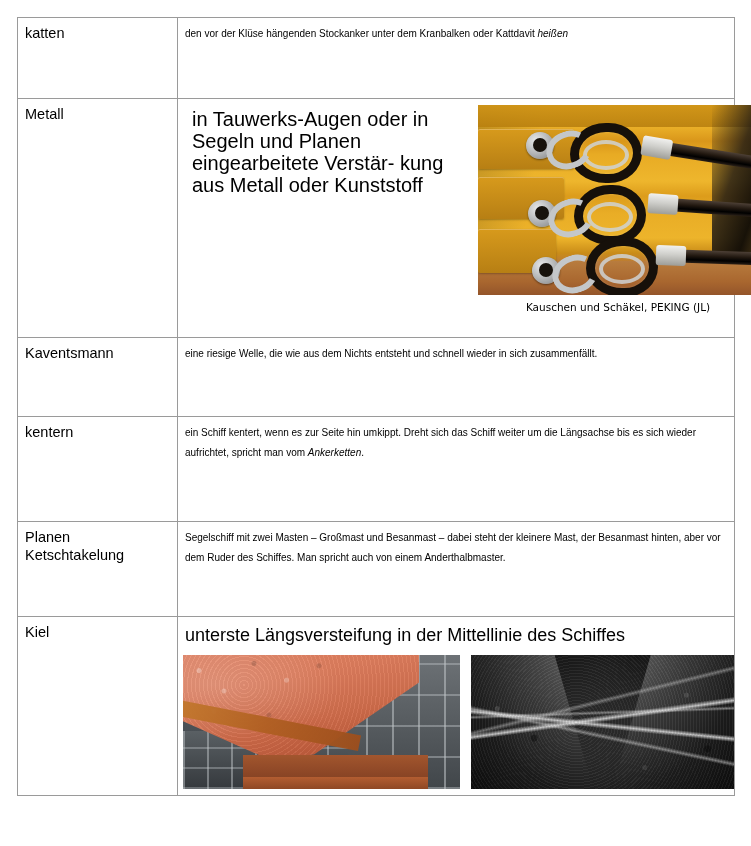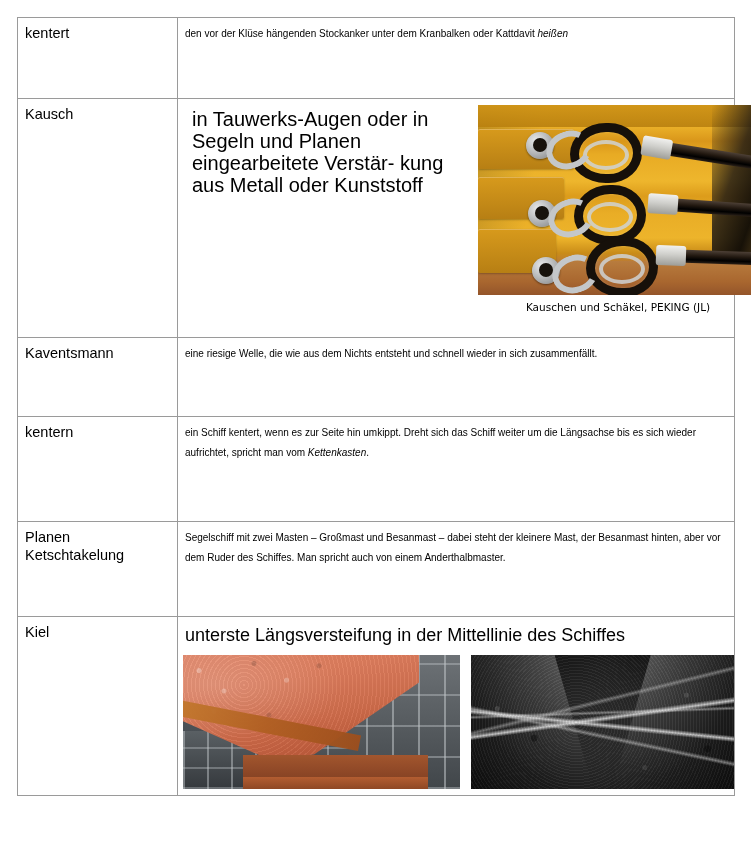--- a/index.html
+++ b/index.html
@@ -320,30 +320,30 @@
 </style>
 </head>
 <body>
 
 <div class="page">
   <table class="glossary-table">
     <tbody>
 
       <tr class="row-katten">
         <td class="term-cell">
-          <div class="term">kentert</div>
+          <div class="term">katten</div>
         </td>
         <td class="def-cell">
           <div class="def"><span>den vor der Klüse hängenden Stockanker unter dem Kranbalken oder Kattdavit </span><span class="it">heißen</span></div>
         </td>
       </tr>
 
       <tr class="row-kausch">
         <td class="term-cell">
-          <div class="term">Kausch</div>
+          <div class="term">Metall</div>
         </td>
         <td class="def-cell">
           <div class="kausch-inner">
             <div class="kausch-text">in Tauwerks-Augen oder in Segeln und Planen eingearbeitete Verstär- kung aus Metall oder Kunststoff</div>
             <div class="figure-kausch">
               <div class="photo photo-kausch">
                 <div class="kausch-topbar"></div>
                 <div class="kausch-cable"></div>
                 <div class="kausch-ground"></div>
 
@@ -384,21 +384,21 @@
         <td class="def-cell">
           <div class="def">eine riesige Welle, die wie aus dem Nichts entsteht und schnell wieder in sich zusammenfällt.</div>
         </td>
       </tr>
 
       <tr class="row-kentern">
         <td class="term-cell">
           <div class="term">kentern</div>
         </td>
         <td class="def-cell">
-          <div class="def"><span>ein Schiff kentert, wenn es zur Seite hin umkippt. Dreht sich das Schiff weiter um die Längsachse bis es sich wieder aufrichtet, spricht man vom </span><span class="it">Kettenkasten</span><span>.</span></div>
+          <div class="def"><span>ein Schiff kentert, wenn es zur Seite hin umkippt. Dreht sich das Schiff weiter um die Längsachse bis es sich wieder aufrichtet, spricht man vom </span><span class="it">Ankerketten</span><span>.</span></div>
         </td>
       </tr>
 
       <tr class="row-ketsch">
         <td class="term-cell">
           <div class="term">Planen
 Ketschtakelung</div>
         </td>
         <td class="def-cell">
           <div class="def">Segelschiff mit zwei Masten – Großmast und Besanmast – dabei steht der kleinere Mast, der Besanmast hinten, aber vor dem Ruder des Schiffes. Man spricht auch von einem Anderthalbmaster.</div>

